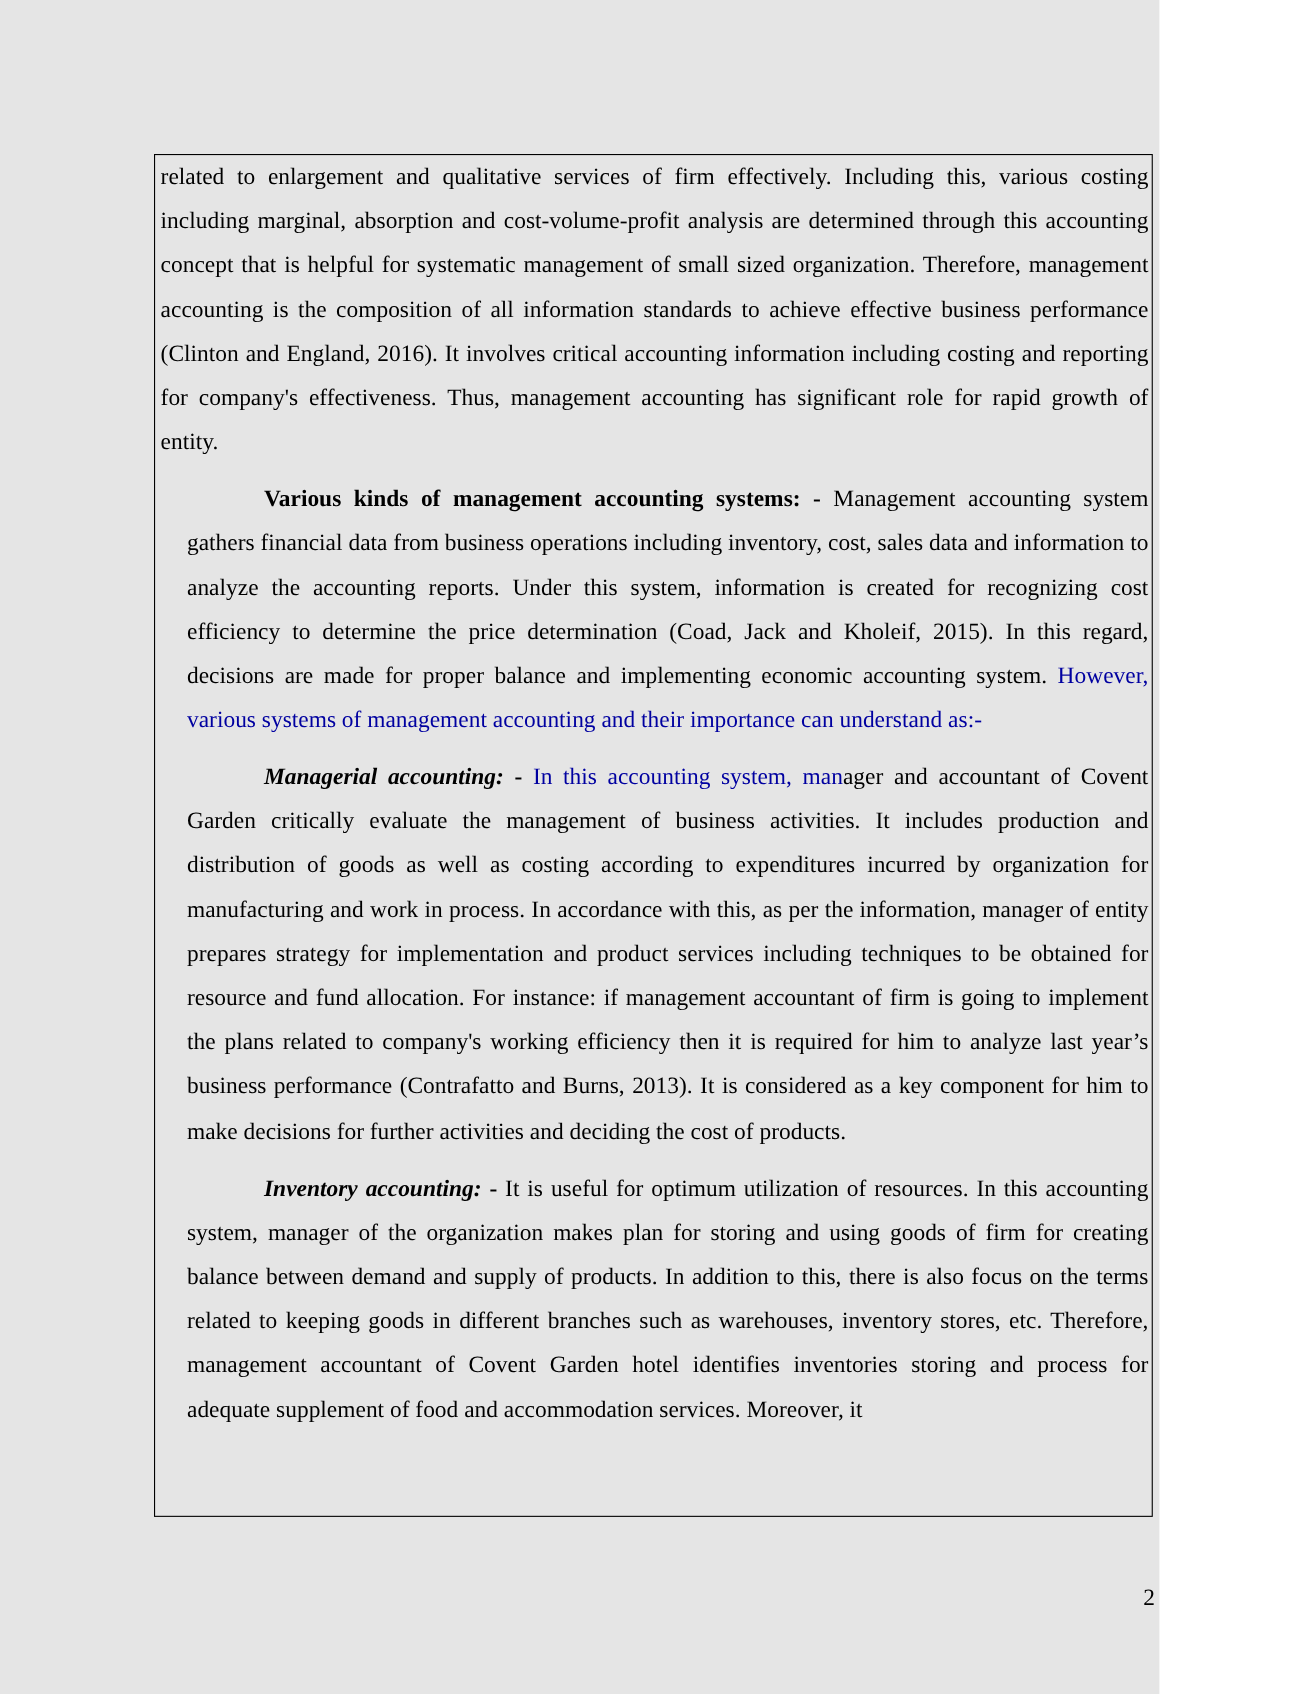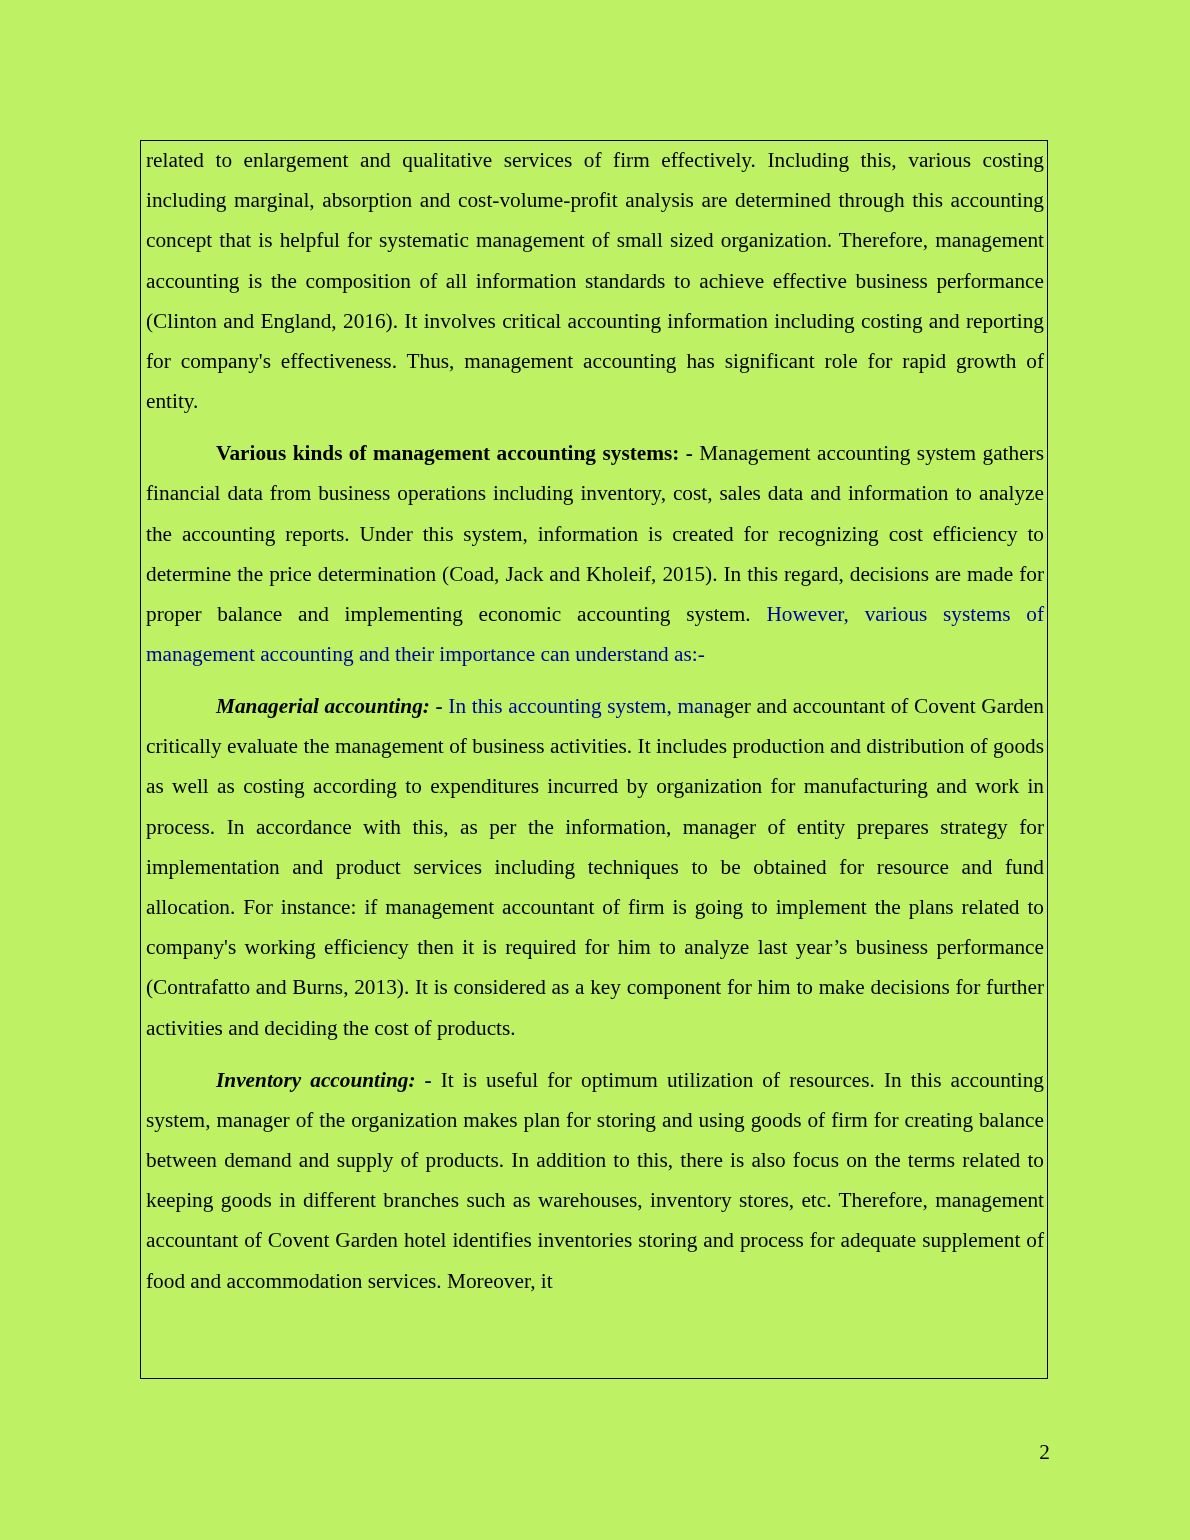--- a/index.html
+++ b/index.html
@@ -1,30 +1,30 @@
 <!DOCTYPE html>
 <html><head>
 <meta charset="utf-8">
 <style>
   html, body { margin: 0; padding: 0; background: #ffffff; }
   body { width: 1190px; height: 1540px; position: relative; overflow: hidden; }
   .page {
-    position: absolute; left: 0; top: 0; width: 1190px; height: 1540px; background: #bef264;
+    position: absolute; left: 0; top: 0; width: 1054px; height: 1540px; background: #e5e5e5;
   }
   .frame {
     position: absolute; left: 140px; top: 140px; width: 908px; height: 1239px;
     border: 1px solid #000; box-sizing: border-box;
   }
   .content {
     position: absolute; left: 146px; top: 140px; width: 898px;
     font-family: "Liberation Serif", serif; font-size: 21.3px; line-height: 40.2px;
     color: #000; text-align: justify;
   }
   .para { margin: 0; }
-  .para + .para { margin-top: 11.7px; }
+  .para + .para { margin-top: 11.7px; margin-left: 24px; }
   .indent { text-indent: 70px; }
   .blue { color: #0000a0; }
   .page-number {
     position: absolute; left: 1030px; top: 1440px; width: 20px; text-align: right;
     font-family: "Liberation Serif", serif; font-size: 21.3px; color: #000;
   }
 </style>
 </head>
 <body>
 

